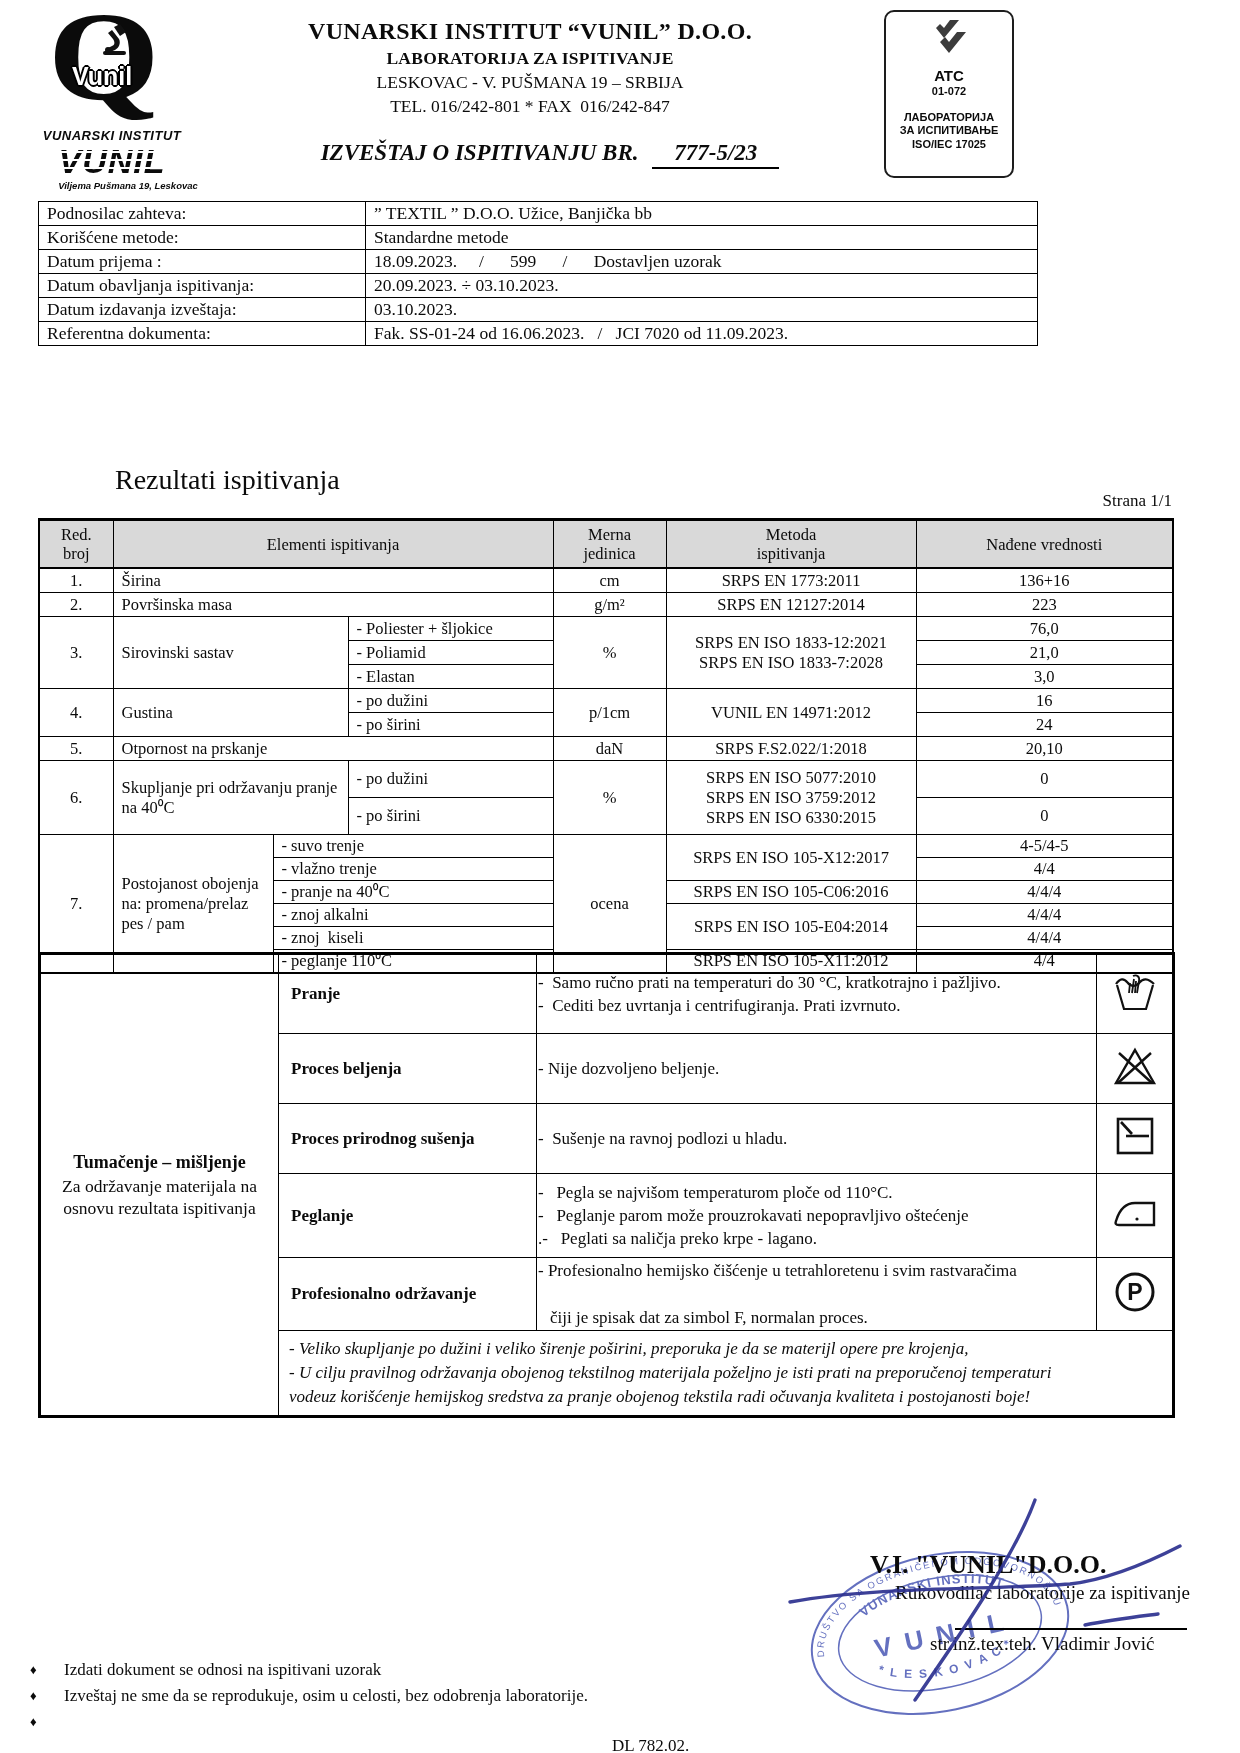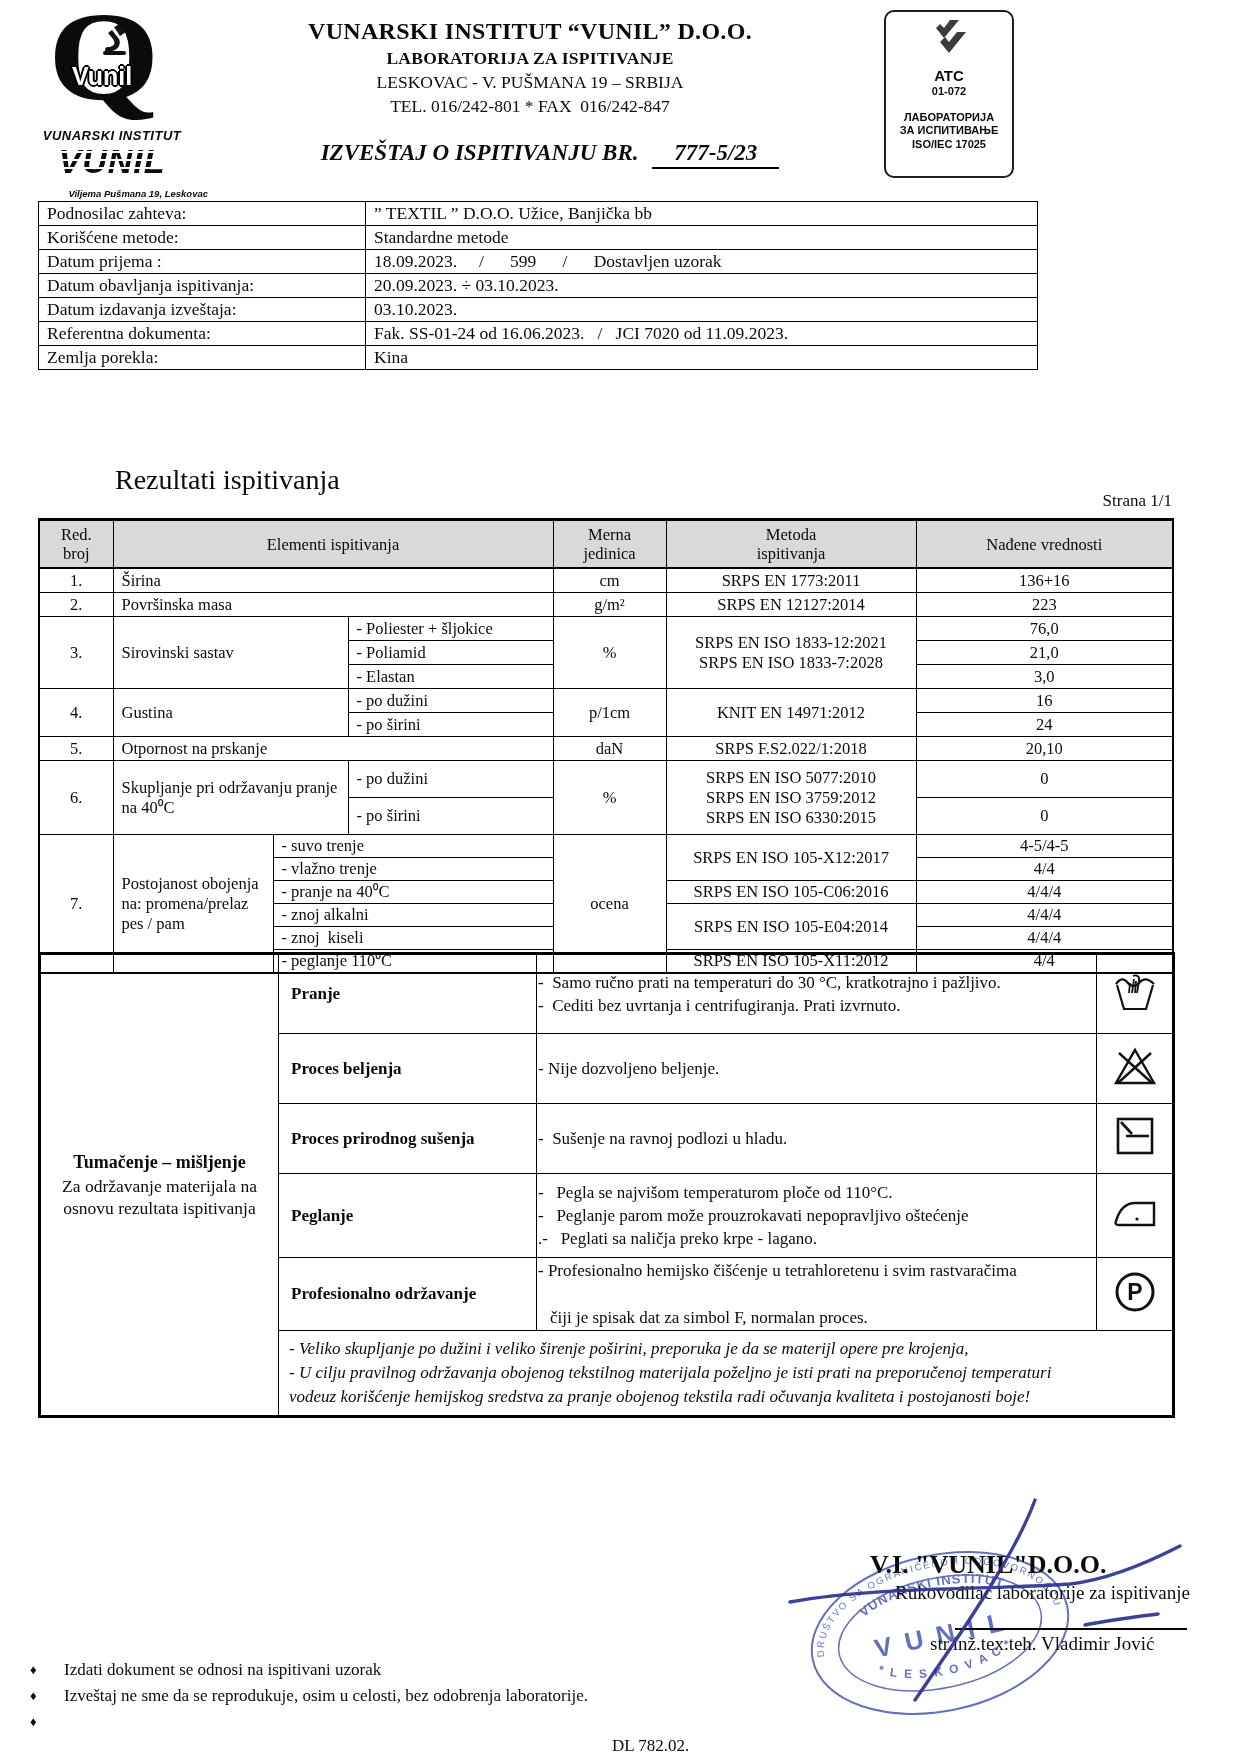--- a/index.html
+++ b/index.html
@@ -14,22 +14,22 @@
          transform:scaleX(1.12);transform-origin:left top;}
   .qname{position:absolute;left:34px;top:56px;font-family:"Liberation Sans",sans-serif;
          font-size:25px;font-weight:bold;color:#fff;
          text-shadow:-2px 0 #000,2px 0 #000,0 -2px #000,0 2px #000,-1px -1px #000,1px 1px #000,-1px 1px #000,1px -1px #000;}
   .microscope{position:absolute;left:62px;top:18px;}
   .inst-label{position:absolute;left:0;top:122px;width:176px;text-align:center;
       font-family:"Liberation Sans",sans-serif;font-style:italic;font-weight:bold;font-size:13px;letter-spacing:.5px;}
   .vunil-mark{position:absolute;left:8px;top:136px;width:160px;height:38px;text-align:center;
       font-family:"Liberation Sans",sans-serif;font-style:italic;font-weight:bold;font-size:34px;letter-spacing:1px;line-height:38px;}
   .vunil-stripe{position:absolute;left:0;width:160px;height:2px;background:#fff;}
-  .logo-addr{position:absolute;left:8px;top:174px;width:176px;text-align:right;
-      font-family:"Liberation Sans",sans-serif;font-style:italic;font-weight:bold;font-size:9.5px;margin-top:8px;}
+  .logo-addr{position:absolute;left:16px;top:174px;width:176px;text-align:center;
+      font-family:"Liberation Sans",sans-serif;font-style:italic;font-weight:bold;font-size:9.5px;}
 
   .head-center{left:240px;top:18px;width:580px;text-align:center;}
   .hc1{font-size:24px;font-weight:bold;letter-spacing:.3px;}
   .hc2{font-size:17.5px;font-weight:bold;margin-top:3px;letter-spacing:.3px;}
   .hc3,.hc4{font-size:17.5px;margin-top:3px;white-space:pre-wrap;}
   .report-title{left:240px;top:140px;width:620px;text-align:center;font-size:23px;font-weight:bold;font-style:italic;}
   .report-no{display:inline-block;border-bottom:2px solid #000;padding:0 22px 1px 22px;margin-left:8px;}
 
   .badge{left:884px;top:10px;width:126px;height:164px;border:2px solid #1d1d1d;border-radius:10px;
          text-align:center;font-family:"Liberation Sans",sans-serif;}
@@ -165,24 +165,20 @@
             <td class="l">Datum obavljanja ispitivanja:</td>
             <td>20.09.2023. ÷ 03.10.2023.</td>
           </tr>
       <tr>
             <td class="l">Datum izdavanja izveštaja:</td>
             <td>03.10.2023.</td>
           </tr>
       <tr>
             <td class="l">Referentna dokumenta:</td>
             <td>Fak. SS-01-24 od 16.06.2023.   /   JCI 7020 od 11.09.2023.</td>
-          </tr>
-      <tr>
-            <td class="l">Zemlja porekla:</td>
-            <td>Kina</td>
           </tr>
     </tbody>
       </table>
   </div>
 
   <div class="abs sec-title">Rezultati ispitivanja</div>
   <div class="abs page-label">Strana 1/1</div>
 
   <div class="abs res">
     <table>
@@ -243,21 +239,21 @@
       </tr>
       <tr>
         <td class="left">- Elastan</td>
         <td>3,0</td>
       </tr>
       <tr>
         <td rowspan="2">4.</td>
         <td rowspan="2" colspan="2" class="left">Gustina</td>
         <td class="left">- po dužini</td>
         <td rowspan="2">p/1cm</td>
-        <td rowspan="2">KNIT EN 14971:2012</td>
+        <td rowspan="2">VUNIL EN 14971:2012</td>
         <td>16</td>
       </tr>
       <tr>
         <td class="left">- po širini</td>
         <td>24</td>
       </tr>
       <tr>
         <td>5.</td>
         <td colspan="3" class="left">Otpornost na prskanje</td>
         <td>daN</td>

